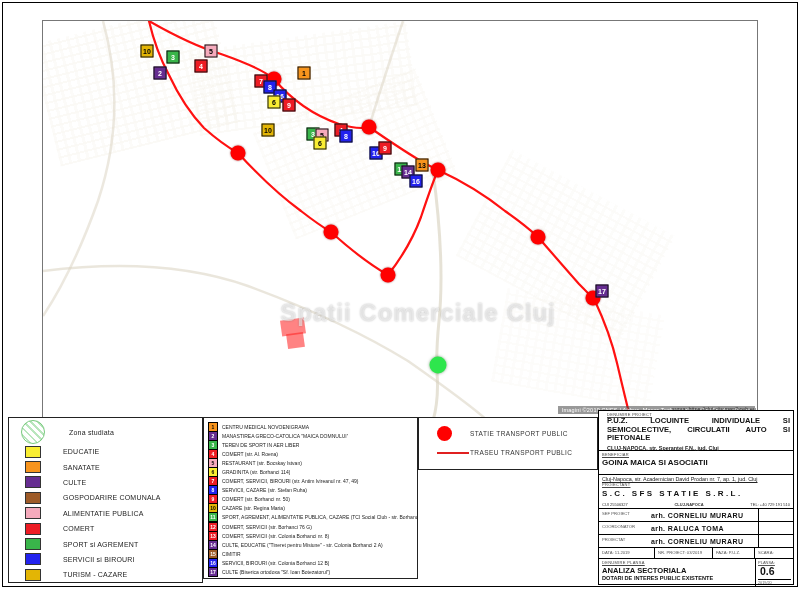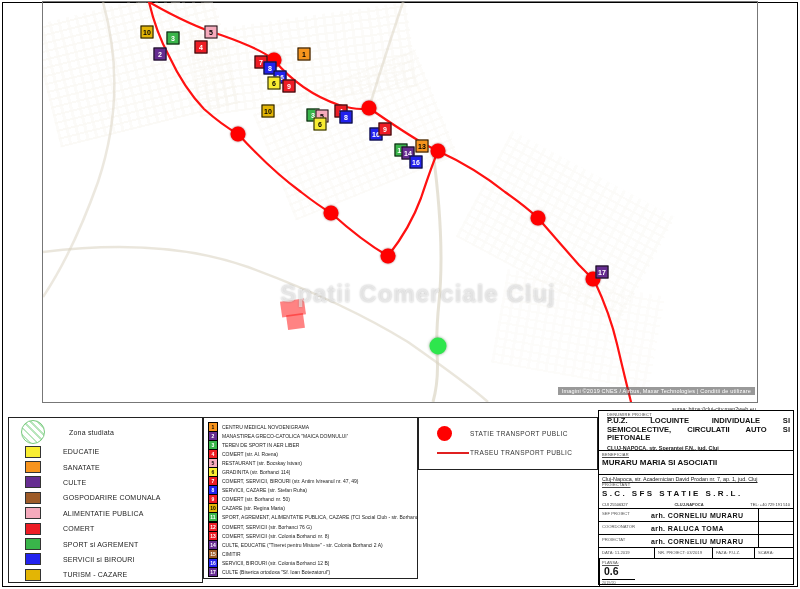--- a/index.html
+++ b/index.html
@@ -1,19 +1,19 @@
 <!DOCTYPE html>
 <html><head>
 <meta charset="utf-8">
 <style>
   html,body{margin:0;padding:0;width:800px;height:589px;background:#fff;overflow:hidden;
     font-family:"Liberation Sans",sans-serif;color:#111;}
   .sheet{position:absolute;inset:2px;border:1.5px solid #000;}
   
-  .map{position:absolute;left:42px;top:1px;width:714px;height:400px;overflow:hidden;
+  .map{position:absolute;left:42px;top:20px;width:714px;height:400px;overflow:hidden;
     border:1px solid #777;
     background:
       radial-gradient(220px 140px at 8% 8%,  #c7bfae 0%, rgba(199,191,174,0) 70%),
       radial-gradient(260px 110px at 33% 6%, #bdb6a3 0%, rgba(189,182,163,0) 70%),
       radial-gradient(240px 150px at 42% 28%,#aaa87e 0%, rgba(170,168,126,0) 70%),
       radial-gradient(300px 180px at 88% 12%,#3f5536 0%, rgba(63,85,54,0) 72%),
       radial-gradient(260px 200px at 4% 60%, #49603c 0%, rgba(73,96,60,0) 70%),
       radial-gradient(300px 170px at 45% 62%,#97a express06b 0%, rgba(151,160,107,0) 70%),
       radial-gradient(280px 160px at 72% 55%,#8a9a61 0%, rgba(138,154,97,0) 70%),
       radial-gradient(300px 190px at 30% 92%,#5d7048 0%, rgba(93,112,72,0) 72%),
@@ -290,21 +290,21 @@
 </div>
 
 <div class="box tb">
   <div class="tb-sec" style="height:40px;padding-left:8px;">
     <div class="tb-lab">DENUMIRE PROIECT</div>
     <div class="tb-proj">P.U.Z. LOCUINTE INDIVIDUALE SI SEMICOLECTIVE, CIRCULATII AUTO SI PIETONALE</div>
     <div class="tb-addr">CLUJ-NAPOCA, str. Sperantei F.N., jud. Cluj</div>
   </div>
   <div class="tb-sec" style="height:24px;">
     <div class="tb-lab">BENEFICIAR</div>
-    <div class="tb-name">MURARU MARIA SI ASOCIATII</div>
+    <div class="tb-name">GOINA MAICA SI ASOCIATII</div>
   </div>
   <div class="tb-sec" style="height:34px;">
     <div class="tb-addr" style="margin-top:0;font-weight:normal;text-decoration:underline;">Cluj-Napoca, str. Academician David Prodan nr. 7, ap. 1, jud. Cluj</div>
     <div class="tb-lab">PROIECTANT</div>
     <div class="tb-firm">S.C. SFS STATIE S.R.L.</div>
     <div class="tb-cui">
       <span>CUI 25506327</span>
       <span class="mid">CLUJ-NAPOCA</span>
       <span>TEL: +40 729 191 510</span>
     </div>
@@ -326,19 +326,24 @@
         <div class="psig"></div>
       </div>
     </div>
   <div class="tb-meta">
     <div class="m1">DATA: 11.2019</div>
     <div class="m2">NR. PROIECT: 03/2019</div>
     <div class="m3">FAZA: P.U.Z.</div>
     <div class="m4">SCARA:</div>
   </div>
   <div class="tb-bottom">
+    <div class="tb-bleft">
+      <div class="tb-lab">DENUMIRE PLANSA</div>
+      <div class="tb-title1">ANALIZA SECTORIALA</div>
+      <div class="tb-title2">DOTARI DE INTERES PUBLIC EXISTENTE</div>
+    </div>
     <div class="tb-bright">
       <div class="tb-plansa-lab">PLANSA:</div>
       <div class="tb-plansa-no">0.6</div>
       <div class="tb-plansa-sub">2019/20</div>
     </div>
   </div>
 </div>
 
 </body></html>

